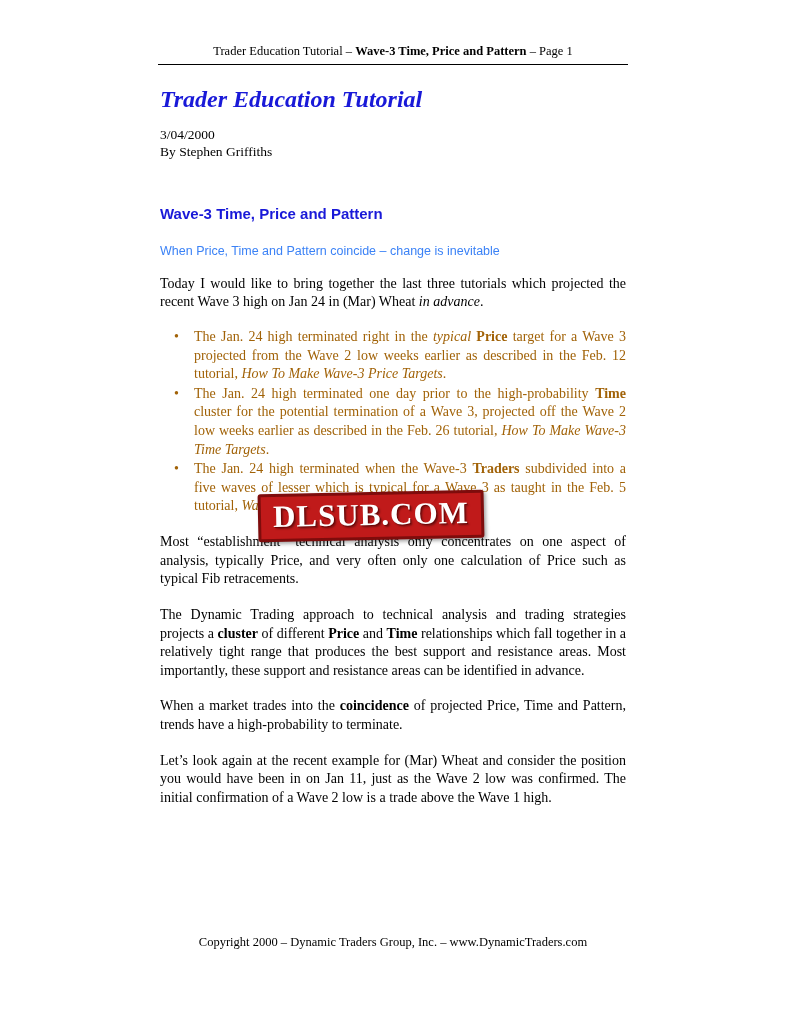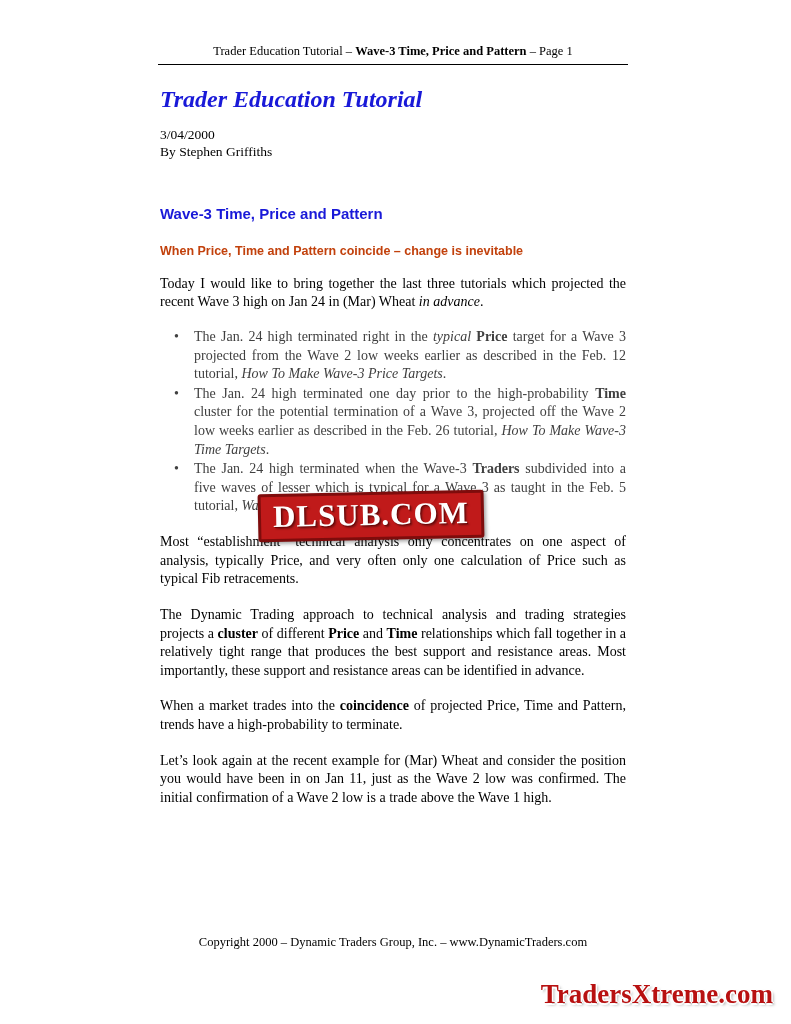--- a/index.html
+++ b/index.html
@@ -113,23 +113,23 @@
   h2.section {
     margin: 44px 0 0 0;
     font-family: "Liberation Sans", sans-serif;
     font-weight: bold;
     font-size: 15px;
     color: #1919d8;
   }
   h3.subhead {
     margin: 22px 0 0 0;
     font-family: "Liberation Sans", sans-serif;
-    font-weight: bold;
+    font-weight: normal;
     font-size: 12.5px;
-    color: #c2410c;
+    color: #3b82f6;
   }
 
   p.body {
     margin: 17px 0 0 0;
     font-size: 14px;
     line-height: 1.33;
     text-align: justify;
     color: #000;
   }
   p.body i { font-style: italic; }
@@ -139,21 +139,21 @@
     margin: 16px 0 0 0;
     padding: 0 0 0 34px;
     list-style: none;
   }
   ul.bullets li {
     position: relative;
     font-size: 14px;
     line-height: 1.33;
     text-align: justify;
     margin: 0 0 1px 0;
-    color: #404040;
+    color: #a16207;
   }
   ul.bullets li::before {
     content: "\2022";
     position: absolute;
     left: -20px;
     top: 0;
     font-size: 14px;
   }
   ul.bullets li i { font-style: italic; }
   ul.bullets li b { font-weight: bold; }
@@ -205,15 +205,14 @@
     <p class="body">Let’s look again at the recent example for (Mar) Wheat and consider the position you would have been in on Jan 11, just as the Wave 2 low was confirmed. The initial confirmation of a Wave 2 low is a trade above the Wave 1 high.</p>
 
   </div>
 
   <div class="wm-dlsub">
     <div class="inner">DLSUB.COM</div>
   </div>
 
   <div class="footer">Copyright 2000 – Dynamic Traders Group, Inc. – www.DynamicTraders.com</div>
 
-  <div class="wm-tx">TradersXtreme.com</div>
 
 </div>
 
 </body></html>

